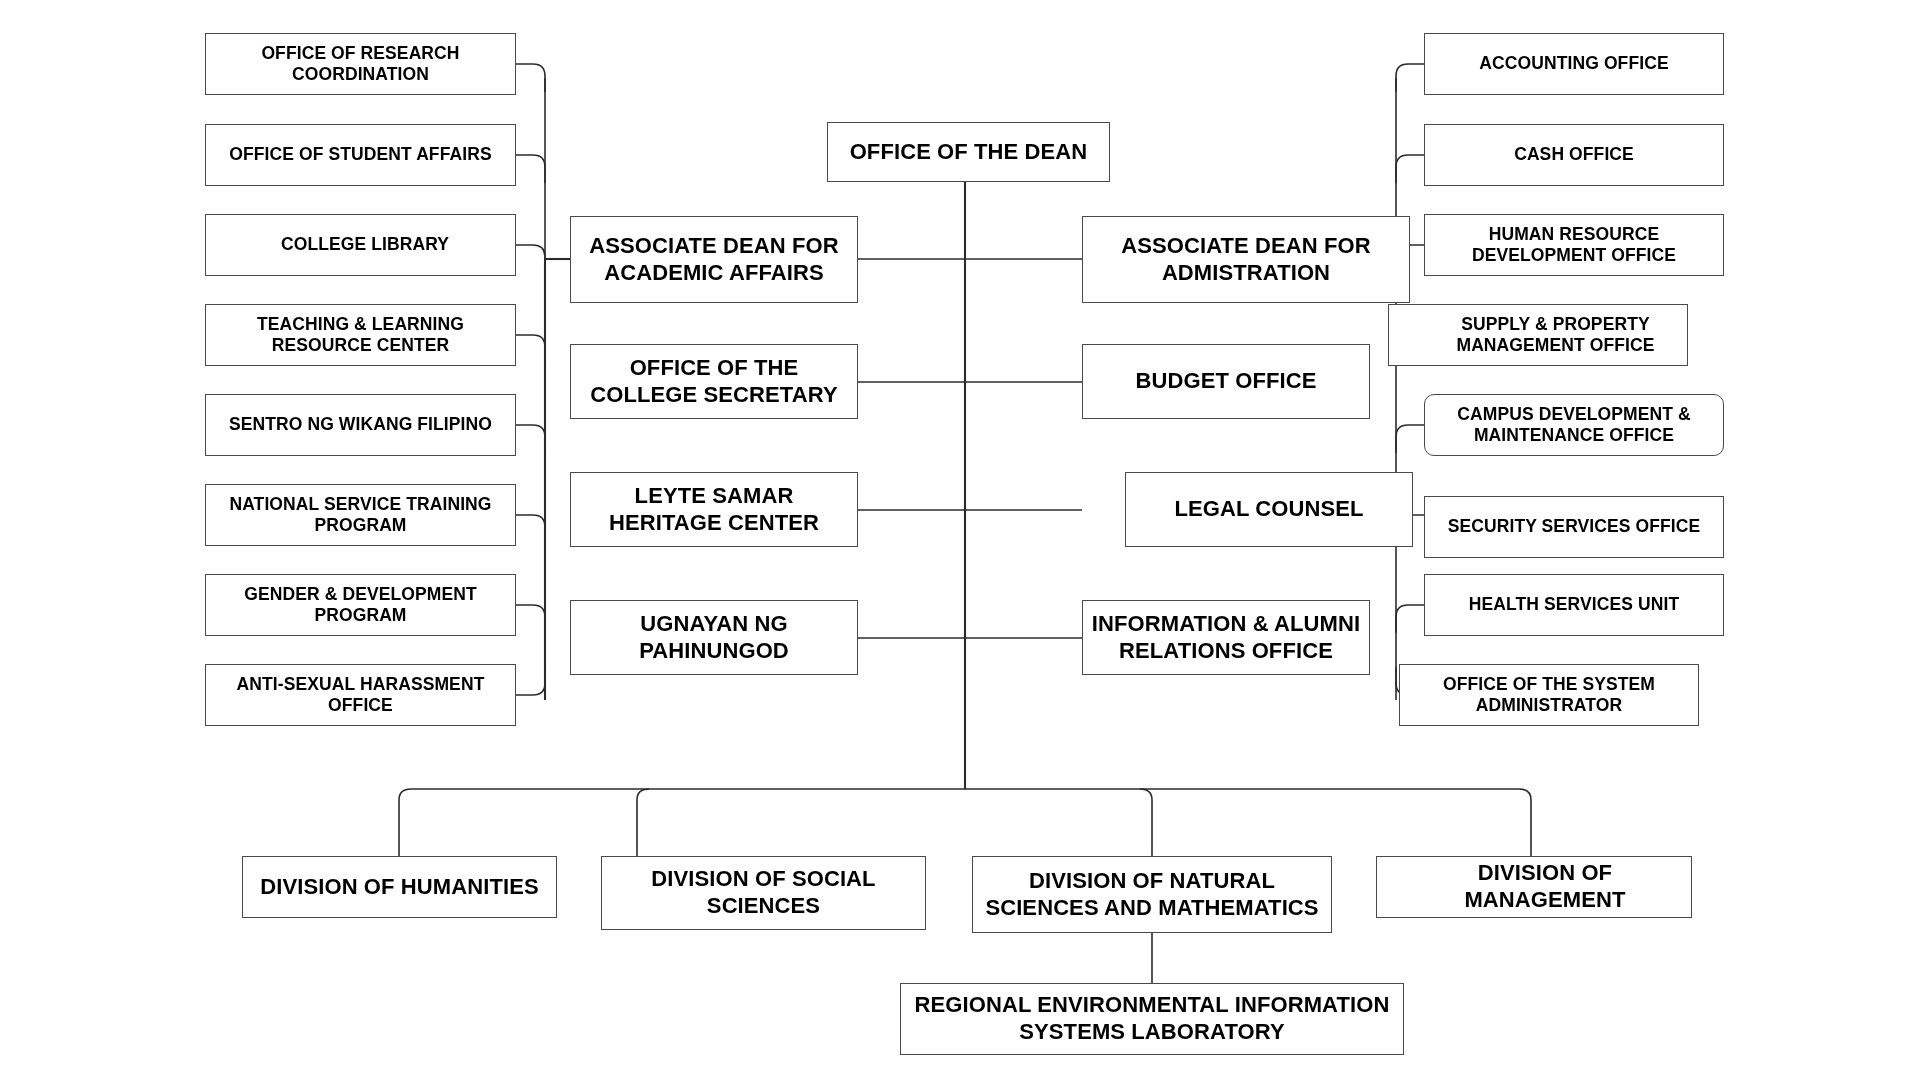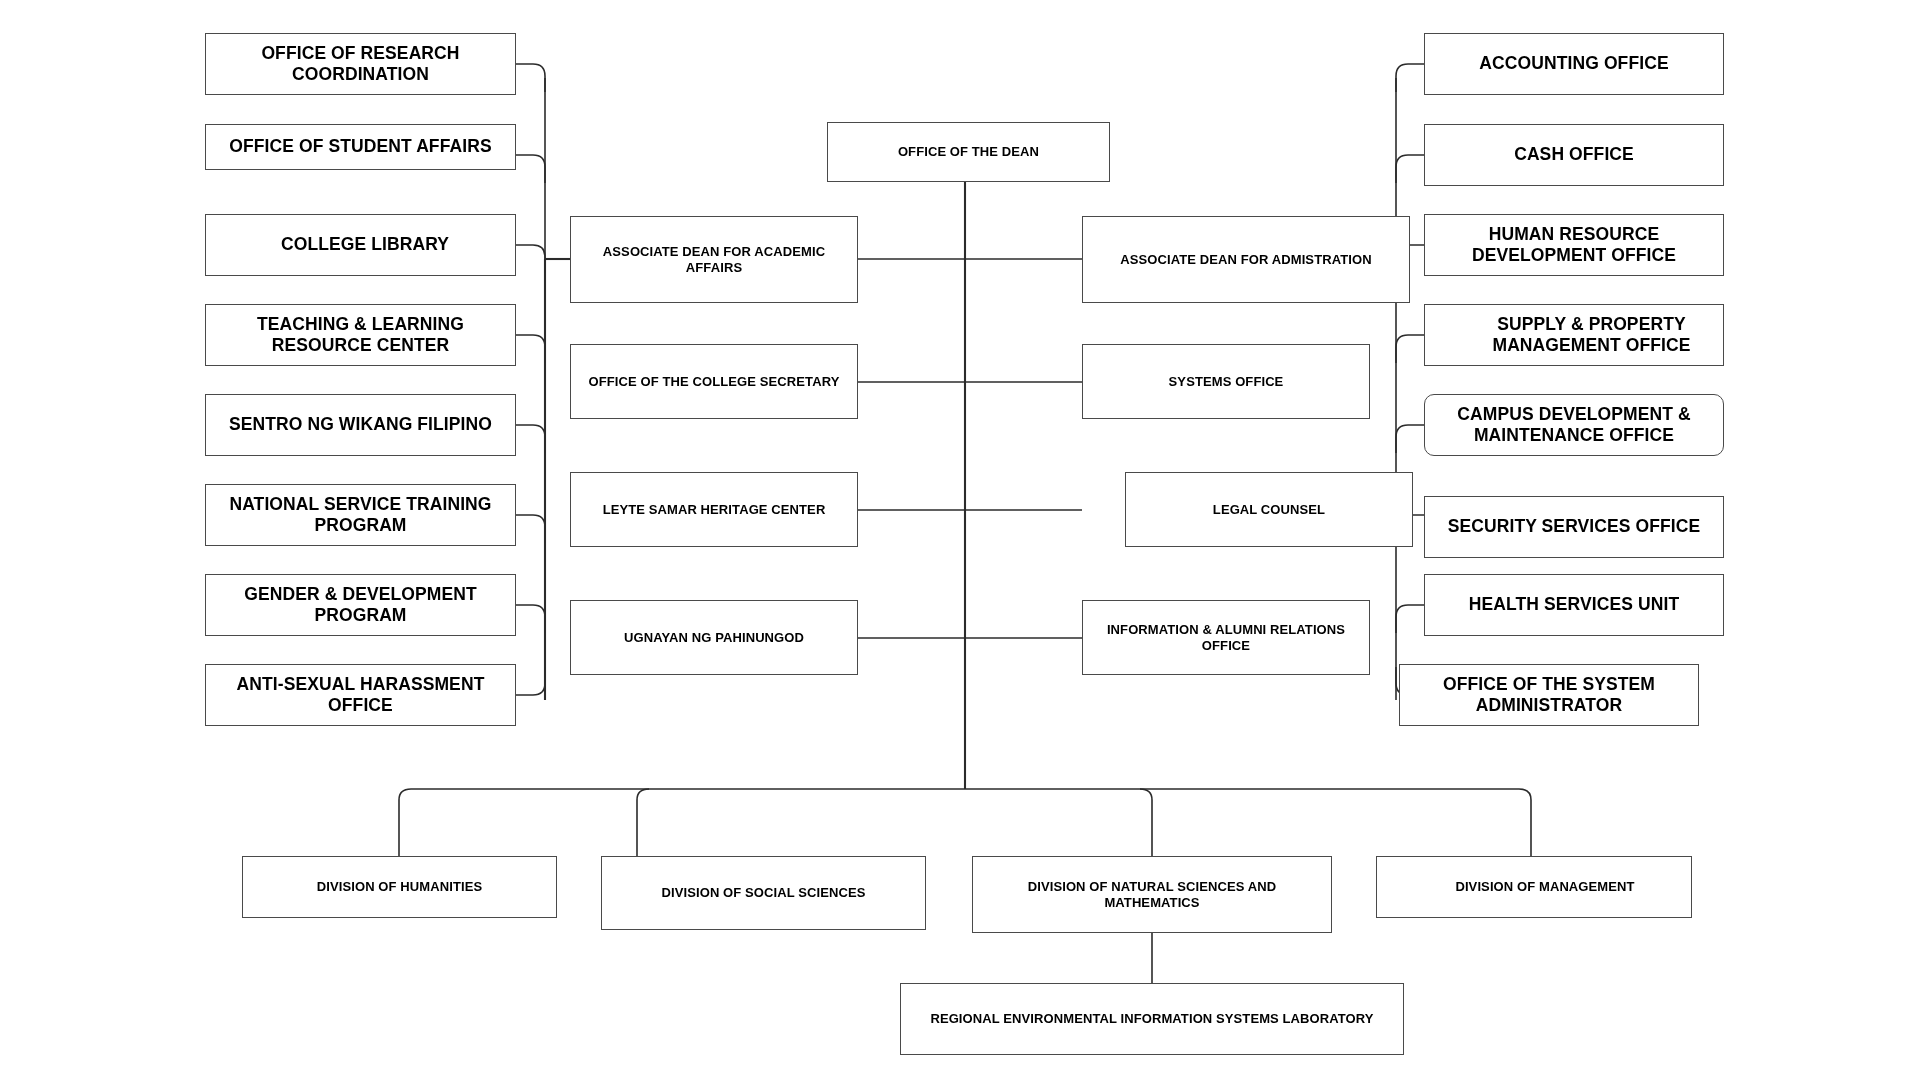--- a/index.html
+++ b/index.html
@@ -38,21 +38,21 @@
     font-weight: bold;
     letter-spacing: 0.1px;
     line-height: 1.22;
     padding: 2px 6px;
     z-index: 2;
   }
   .node-label {
     display: block;
     width: 100%;
   }
-  .node.sz-18 { font-size: 13px; }
+  .node.sz-18 { font-size: 22px; }
   .node.sz-17 { font-size: 17.5px; }
 </style>
 </head>
 <body>
 
 <div id="chart-root">
 
   <svg id="connector-layer" viewBox="0 0 1920 1080" width="1920" height="1080" fill="none" stroke="#2b2b2b" stroke-width="1.6">
 
     <path d="M 965 182 L 965 789" stroke-width="2.1"></path>
@@ -116,21 +116,21 @@
     <span class="node-label">ASSOCIATE DEAN FOR ACADEMIC AFFAIRS</span>
   </div>
 
   <div class="node sz-18" style="left:1082px; top:216px; width:328px; height:87px;">
     <span class="node-label">ASSOCIATE DEAN FOR ADMISTRATION</span>
   </div>
 
   <div class="node sz-17" style="left:205px; top:33px; width:311px; height:62px;">
     <span class="node-label">OFFICE OF RESEARCH COORDINATION</span>
   </div>
-  <div class="node sz-17" style="left:205px; top:124px; width:311px; height:46px;text-align:center;">
+  <div class="node sz-17" style="left:205px; top:124px; width:311px; height:62px;text-align:center;">
     <span class="node-label">OFFICE OF STUDENT AFFAIRS</span>
   </div>
   <div class="node sz-17" style="left:205px; top:214px; width:311px; height:62px;padding-left:15px;">
     <span class="node-label">COLLEGE LIBRARY</span>
   </div>
   <div class="node sz-17" style="left:205px; top:304px; width:311px; height:62px;">
     <span class="node-label">TEACHING &amp; LEARNING RESOURCE CENTER</span>
   </div>
   <div class="node sz-17" style="left:205px; top:394px; width:311px; height:62px;">
     <span class="node-label">SENTRO NG WIKANG FILIPINO</span>
@@ -149,39 +149,39 @@
     <span class="node-label">OFFICE OF THE COLLEGE SECRETARY</span>
   </div>
   <div class="node sz-18" style="left:570px; top:472px; width:288px; height:75px;">
     <span class="node-label">LEYTE SAMAR HERITAGE CENTER</span>
   </div>
   <div class="node sz-18" style="left:570px; top:600px; width:288px; height:75px;">
     <span class="node-label">UGNAYAN NG PAHINUNGOD</span>
   </div>
 
   <div class="node sz-18" style="left:1082px; top:344px; width:288px; height:75px;">
-    <span class="node-label">SYSTEMS OFFICE</span>
+    <span class="node-label">BUDGET OFFICE</span>
   </div>
   <div class="node sz-18" style="left:1082px; top:472px; width:288px; height:75px;margin-left:43px;">
     <span class="node-label">LEGAL COUNSEL</span>
   </div>
   <div class="node sz-18" style="left:1082px; top:600px; width:288px; height:75px;">
     <span class="node-label">INFORMATION &amp; ALUMNI RELATIONS OFFICE</span>
   </div>
 
   <div class="node sz-17" style="left:1424px; top:33px; width:300px; height:62px;">
     <span class="node-label">ACCOUNTING OFFICE</span>
   </div>
   <div class="node sz-17" style="left:1424px; top:124px; width:300px; height:62px;">
     <span class="node-label">CASH OFFICE</span>
   </div>
   <div class="node sz-17" style="left:1424px; top:214px; width:300px; height:62px;">
     <span class="node-label">HUMAN RESOURCE DEVELOPMENT OFFICE</span>
   </div>
-  <div class="node sz-17" style="left:1424px; top:304px; width:300px; height:62px;padding-left:41px;">
+  <div class="node sz-17" style="left:1388px; top:304px; width:300px; height:62px;padding-left:41px;">
     <span class="node-label">SUPPLY &amp; PROPERTY MANAGEMENT OFFICE</span>
   </div>
   <div class="node sz-17" style="left:1424px; top:394px; width:300px; height:62px;border-radius:10px;">
     <span class="node-label">CAMPUS DEVELOPMENT &amp; MAINTENANCE OFFICE</span>
   </div>
   <div class="node sz-17" style="left:1424px; top:484px; width:300px; height:62px;margin-top:12px;">
     <span class="node-label">SECURITY SERVICES OFFICE</span>
   </div>
   <div class="node sz-17" style="left:1424px; top:574px; width:300px; height:62px;">
     <span class="node-label">HEALTH SERVICES UNIT</span>

